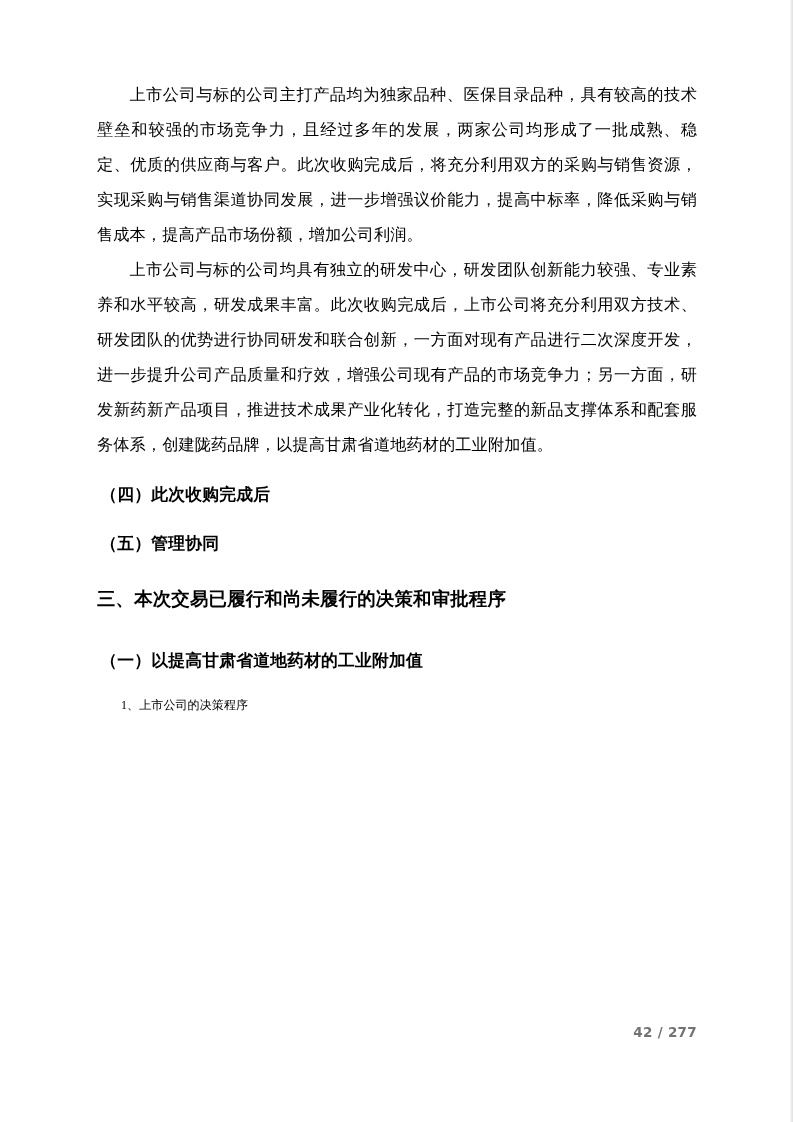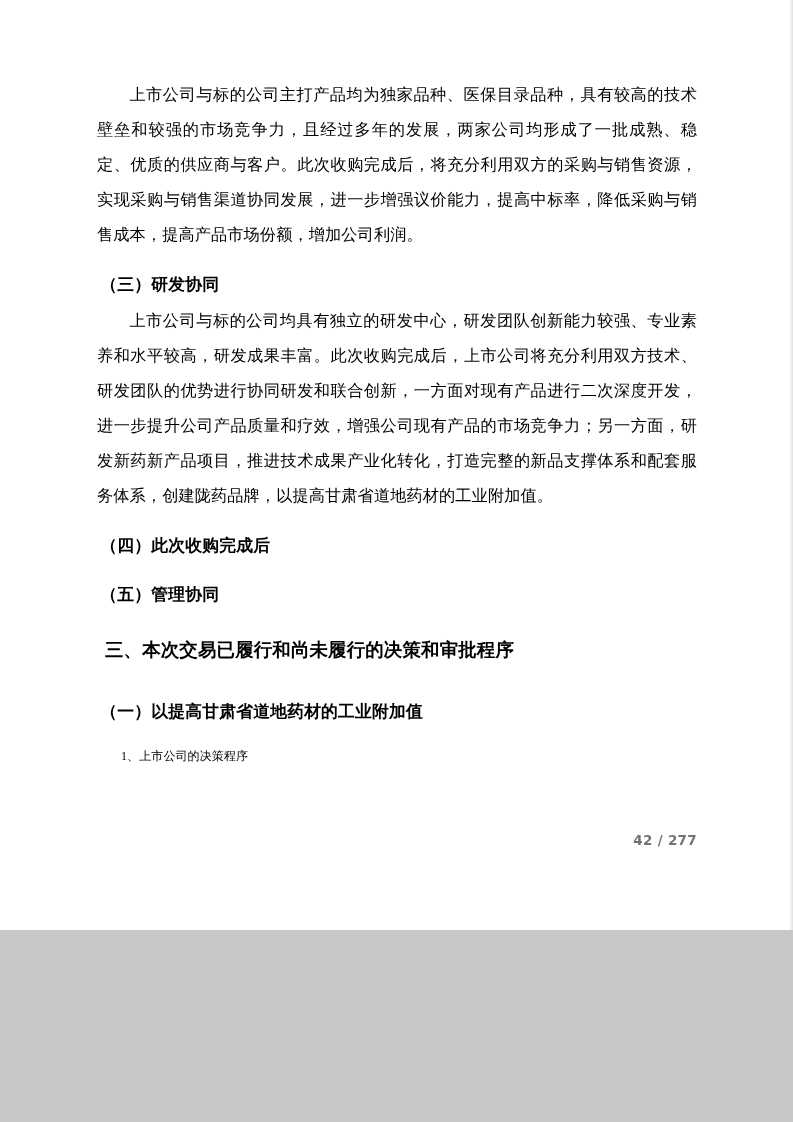--- a/index.html
+++ b/index.html
@@ -6,21 +6,21 @@
     margin: 0;
     padding: 0;
     background: #c8c8c8;
   }
   body {
     font-family: "Liberation Serif", "DejaVu Serif", serif;
   }
   .page {
     position: relative;
     width: 793px;
-    height: 930px;
+    height: 1122px;
     background: #ffffff;
     margin: 0 auto;
     overflow: hidden;
     box-sizing: border-box;
   }
   
   .page::after {
     content: "";
     position: absolute;
     top: 0;
@@ -52,21 +52,21 @@
     margin: 14px 0 2px 0;
     font-size: 16.8px;
     line-height: 35px;
     font-weight: bold;
     font-family: "DejaVu Sans", "Liberation Sans", sans-serif;
     color: #000;
     letter-spacing: 0.2px;
     text-indent: 0.2em;
   }
   h2.section-heading {
-    margin: 20px 0 4px 8px;
+    margin: 20px 0 4px 0;
     font-size: 18.4px;
     line-height: 36px;
     font-weight: bold;
     font-family: "DejaVu Sans", "Liberation Sans", sans-serif;
     color: #000;
     letter-spacing: 0.2px;
   }
   h3.sub-heading.indented {
     text-indent: 0.2em;
   }
@@ -87,21 +87,20 @@
   }
 </style>
 </head>
 <body>
 
 <div class="page">
   <div class="content">
 
     <p class="body-para">上市公司与标的公司主打产品均为独家品种、医保目录品种，具有较高的技术壁垒和较强的市场竞争力，且经过多年的发展，两家公司均形成了一批成熟、稳定、优质的供应商与客户。此次收购完成后，将充分利用双方的采购与销售资源，实现采购与销售渠道协同发展，进一步增强议价能力，提高中标率，降低采购与销售成本，提高产品市场份额，增加公司利润。</p>
 
-    <h3 class="sub-heading">（三）研发协同</h3>
 
     <p class="body-para">上市公司与标的公司均具有独立的研发中心，研发团队创新能力较强、专业素养和水平较高，研发成果丰富。此次收购完成后，上市公司将充分利用双方技术、研发团队的优势进行协同研发和联合创新，一方面对现有产品进行二次深度开发，进一步提升公司产品质量和疗效，增强公司现有产品的市场竞争力；另一方面，研发新药新产品项目，推进技术成果产业化转化，打造完整的新品支撑体系和配套服务体系，创建陇药品牌，以提高甘肃省道地药材的工业附加值。</p>
 
     <h3 class="sub-heading">（四）此次收购完成后</h3>
 
 
     <h3 class="sub-heading">（五）管理协同</h3>
 
 
     <h2 class="section-heading">三、本次交易已履行和尚未履行的决策和审批程序</h2>

